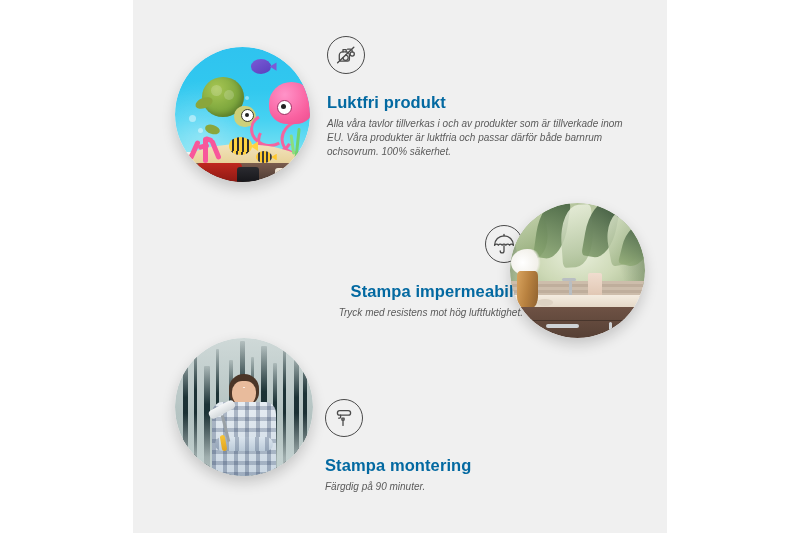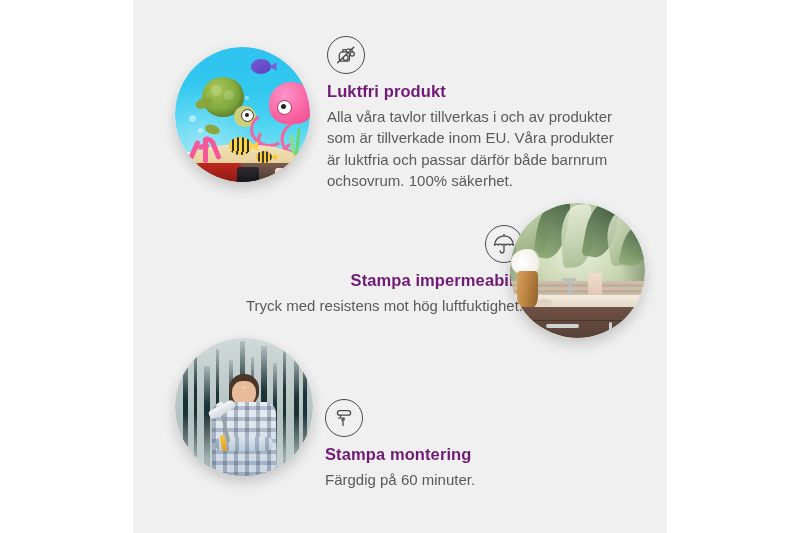--- a/index.html
+++ b/index.html
@@ -331,29 +331,30 @@
   .feature { position: absolute; }
   .feat-icon {
     width: 38px; height: 38px; border-radius: 50%;
     border: 1.6px solid #4a4a4a;
     display: flex; align-items: center; justify-content: center;
     box-sizing: border-box;
   }
   .feat-title {
     font-size: 16.5px;
     font-weight: bold;
-    color: #701a75;
-    margin-top: 8px;
+    color: #0369a1;
+    margin-top: 19px;
     letter-spacing: 0.1px;
   }
   .feat-desc {
-    font-size: 15px;
+    font-size: 10px;
     color: #5a5a5a;
     line-height: 1.42;
     margin-top: 5px;
+    font-style: italic;
   }
 
   
   #feat-odour { left: 194px; top: 36px; width: 300px; text-align: left; }
   #feat-odour .feat-icon { margin-left: 0; }
 
   
   #feat-water { left: 60px; top: 225px; width: 330px; text-align: right; }
   #feat-water .icon-wrap { display: flex; justify-content: flex-end; }
 
@@ -526,17 +527,17 @@
             <g fill="none" stroke="#4a4a4a" stroke-width="1.3" stroke-linecap="round" stroke-linejoin="round">
               <rect x="6.4" y="5.6" width="13.2" height="4.6" rx="2.3"></rect>
               <path d="M9.6 10.2v1.7a1.3 1.3 0 0 1-1.3 1.3h-.6"></path>
               <path d="M10.9 13.2h2.2v1.9h-2.2z"></path>
               <path d="M12 15.1v5.3"></path>
             </g>
           </svg>
         </div>
       </div>
       <div class="feat-title">Stampa montering</div>
-      <div class="feat-desc">Färgdig på 60 minuter.</div>
+      <div class="feat-desc">Färgdig på 90 minuter.</div>
     </div>
 
   </div>
 </div>
 
 </body></html>

